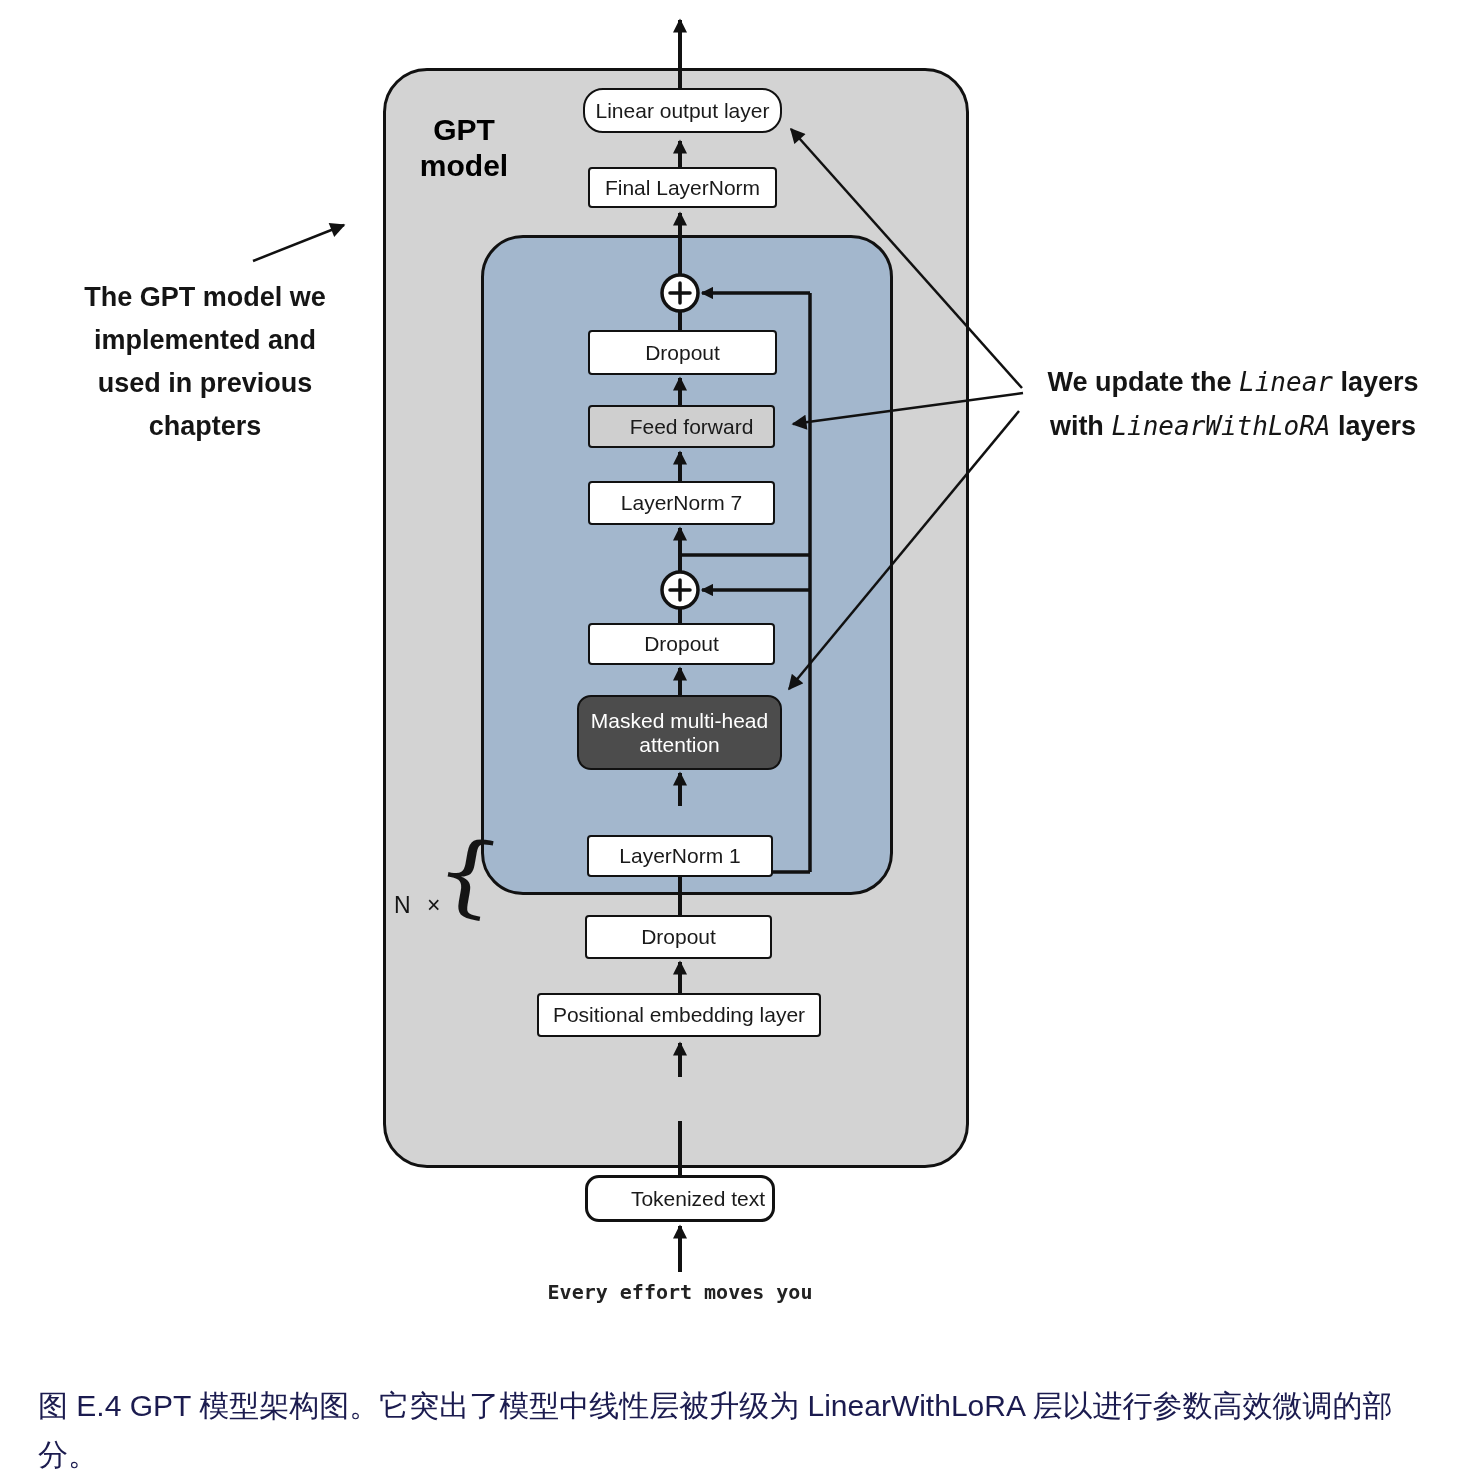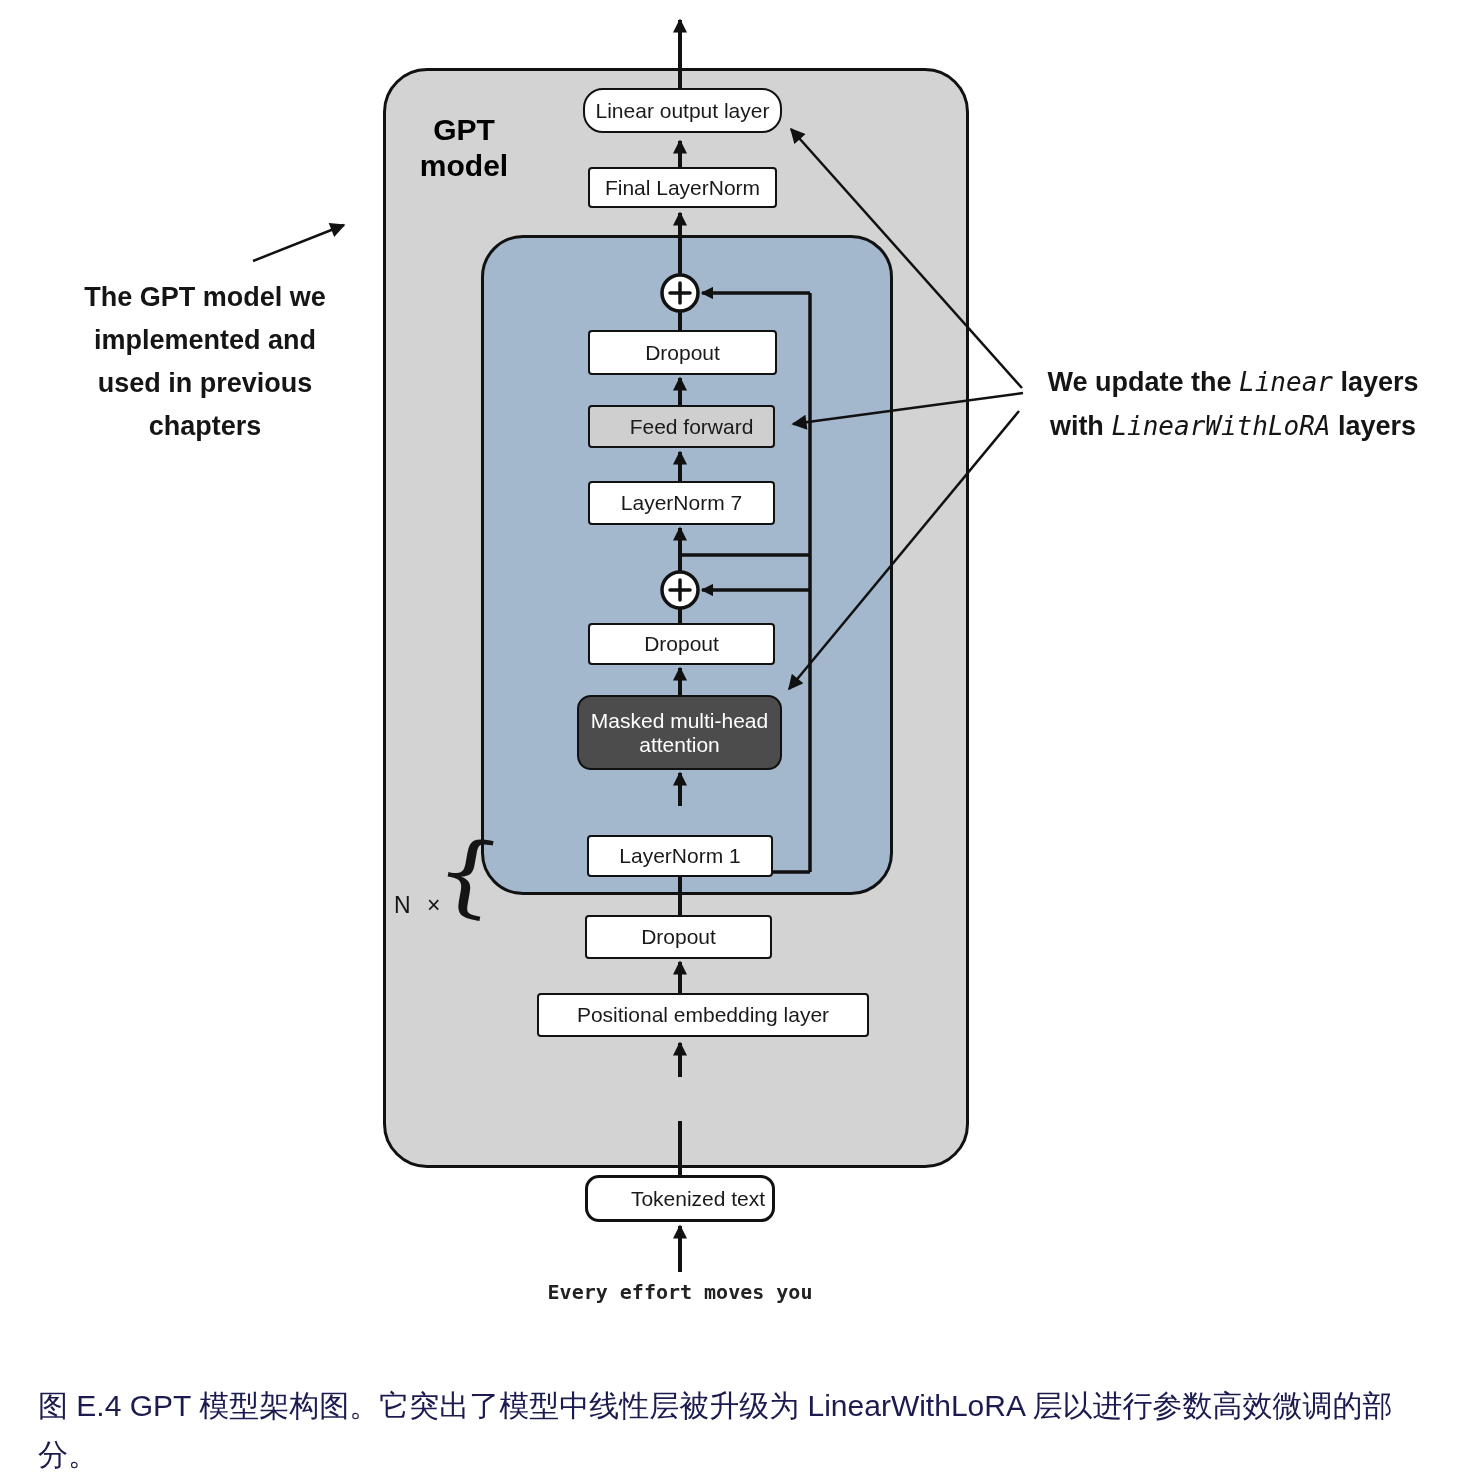--- a/index.html
+++ b/index.html
@@ -113,21 +113,21 @@
 
   <div class="node" style="left:583px;top:88px;width:199px;height:45px;border-radius:20px;">Linear output layer</div>
   <div class="node" style="left:588px;top:167px;width:189px;height:41px;">Final LayerNorm</div>
   <div class="node" style="left:588px;top:330px;width:189px;height:45px;">Dropout</div>
   <div class="node gray" style="left:588px;top:405px;width:187px;height:43px;padding-left:24px;">Feed forward</div>
   <div class="node" style="left:588px;top:481px;width:187px;height:44px;">LayerNorm 7</div>
   <div class="node" style="left:588px;top:623px;width:187px;height:42px;">Dropout</div>
   <div class="node dark" style="left:577px;top:695px;width:205px;height:75px;">Masked multi-head attention</div>
   <div class="node" style="left:587px;top:806px;width:186px;height:42px;margin-top:29px;">LayerNorm 1</div>
   <div class="node" style="left:585px;top:915px;width:187px;height:44px;">Dropout</div>
-  <div class="node" style="left:537px;top:993px;width:332px;height:44px;">Positional embedding layer</div>
+  <div class="node" style="left:537px;top:993px;width:284px;height:44px;">Positional embedding layer</div>
   <div class="node io" style="left:585px;top:1175px;width:190px;height:47px;">Tokenized text</div>
 
   <div class="left-note">The GPT model we
 implemented and
 used in previous
 chapters</div>
 
   <div class="right-note">
     <span><span>We update the </span><span class="code">Linear</span><span> layers</span></span><br>
     <span><span>with </span><span class="code">LinearWithLoRA</span><span> layers</span></span>

